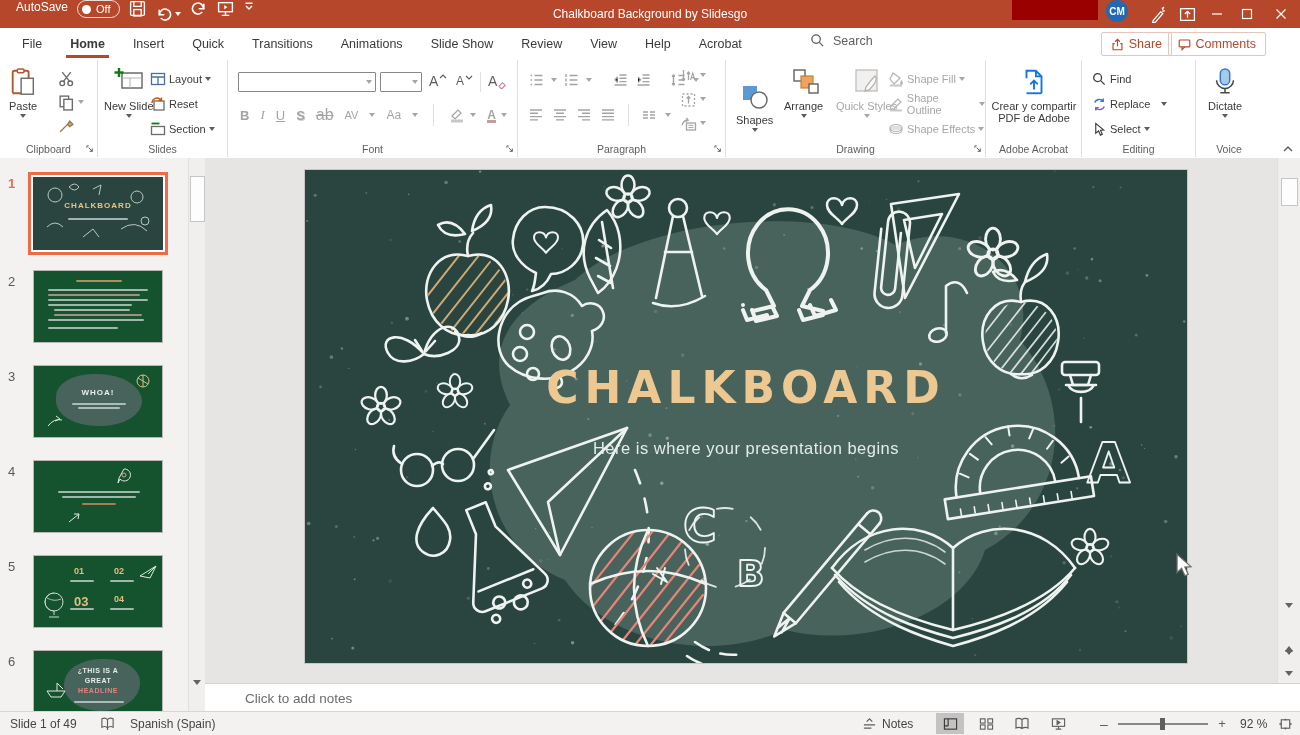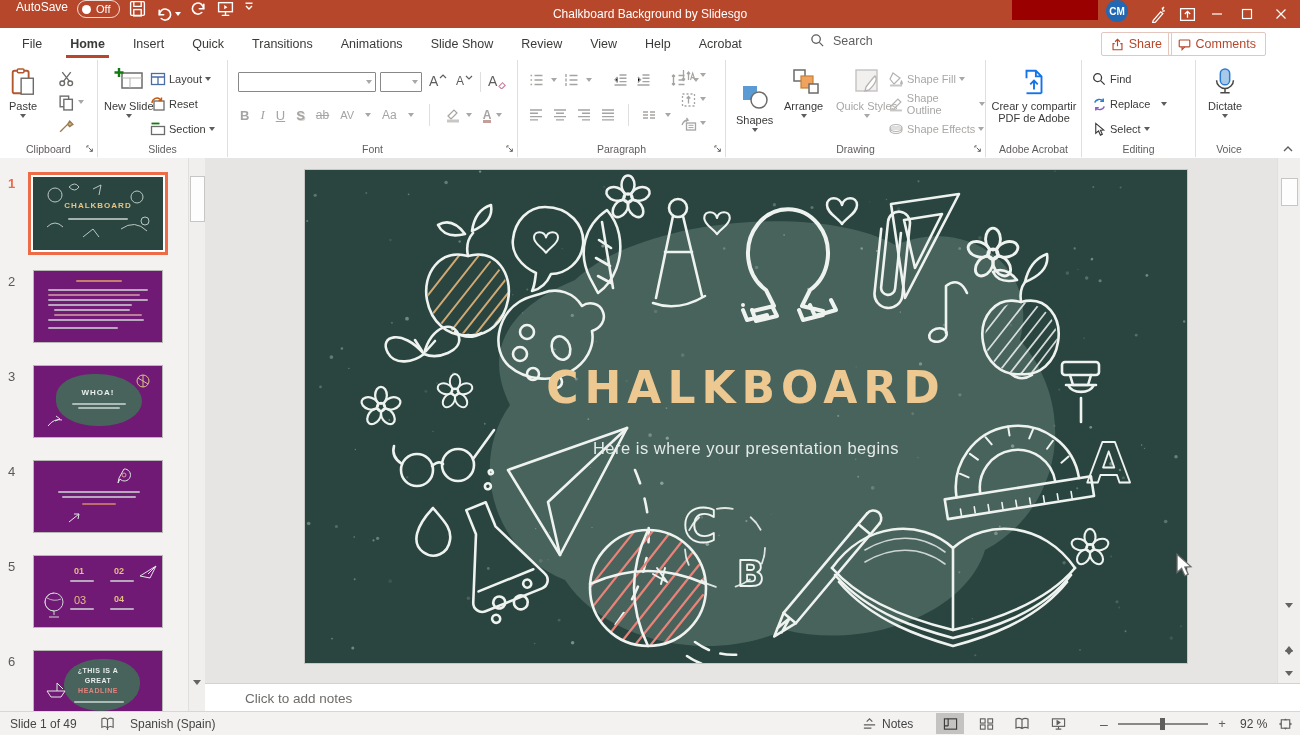--- a/index.html
+++ b/index.html
@@ -36,21 +36,21 @@
   .smbtn{display:flex;align-items:center;gap:3px;height:22px;font-size:11px;color:#3b3a39}
   .cv{width:0;height:0;border-left:3px solid transparent;border-right:3px solid transparent;border-top:4px solid #5f5d5b}
   .cvd{border-top-color:#a9a7a5}
   .combo{border:1px solid #8a8886;height:20px;background:#fff;display:flex;align-items:center;justify-content:flex-end;padding-right:3px;box-sizing:border-box;border-radius:1px}
   .fg{color:#a6a4a2;font-size:13px}
   .vsep{width:1px;background:#e1dfdd;height:22px;margin:0 4px}
 
   
   #panel{position:absolute;left:0;top:158px;width:205px;height:553px;background:#f3f2f1}
   .thnum{position:absolute;left:8px;font-size:13px;color:#595959}
-  .thumb{position:absolute;left:33px;width:130px;height:73px;background:#701a75;border:1px solid #b9b7b5;box-sizing:border-box;overflow:hidden}
+  .thumb{position:absolute;left:33px;width:130px;height:73px;background:#14532d;border:1px solid #b9b7b5;box-sizing:border-box;overflow:hidden}
   .thumb.sel{left:28px;width:140px;height:83px;border:3px solid #ed6c47;background:#fff;padding:2px}
   .thumb.sel .inner{width:130px;height:73px;background:#2a453f;position:relative;overflow:hidden}
   .bar{position:absolute;height:2px;background:#cfd8d5;opacity:.75;border-radius:1px}
   .scroll{background:#f0efee;border-left:1px solid #e1dfdd}
   .arrow-up{width:0;height:0;border-left:4px solid transparent;border-right:4px solid transparent;border-bottom:5px solid #636363}
   .arrow-dn{width:0;height:0;border-left:4px solid transparent;border-right:4px solid transparent;border-top:5px solid #636363}
 
   
   #editor{position:absolute;left:205px;top:158px;width:1072px;height:525px;background:#e6e5e4}
   #slide{position:absolute;left:100px;top:12px;width:882px;height:493px;background:#2a453f;box-shadow:0 0 0 1px #c9c7c5}
@@ -286,21 +286,21 @@
         <span>A</span>
         <svg width="9" height="9" viewBox="0 0 10 10" fill="none" stroke="#c77b9b" stroke-width="1.2" style="margin:6px 0 0 -2px">
           <path d="M1,7 l4,-4 3,3 -4,4 z"></path>
         </svg>
       </div>
     <div class="abs" style="left:12px;top:44px;display:flex;align-items:center;gap:11px">
       <span class="fg" style="font-weight:bold">B</span>
       <span class="fg" style="font-style:italic;font-family:'Liberation Serif',serif">I</span>
       <span class="fg" style="text-decoration:underline">U</span>
       <span class="fg" style="font-weight:bold;text-shadow:1px 1px 0 #d8d6d4">S</span>
-      <span class="fg" style="text-decoration:line-through;font-size:12px">ab</span>
+      <span class="fg" style="text-decoration:line-through;font-size:16px">ab</span>
       <span class="fg" style="font-size:11px"><span>AV</span></span>
       <span class="cv cvd"></span>
       <span class="fg" style="font-size:12px">Aa</span>
       <span class="cv cvd"></span>
       <span class="vsep"></span>
       <span style="display:inline-block">
           <svg width="16" height="16" viewBox="0 0 16 16" fill="none">
             <path d="M3,9 L9,3 l3,3 -6,6 z" stroke="#a6a4a2" stroke-width="1.2"></path>
             <rect x="2" y="12.5" width="12" height="3" fill="#c9c7c5"></rect>
           </svg>
@@ -587,21 +587,21 @@
     <div class="bar" style="left:48px;top:42px;width:34px;background:#d98a64"></div>
     <svg class="abs" style="left:32px;top:48px" width="18" height="16" viewBox="0 0 18 16" fill="none" stroke="#dfe8e4" stroke-width="1">
         <path d="M3,13 L13,5 M13,5 l-1,5 M13,5 l-5,0"></path>
       </svg>
   </div>
 
   <div class="thnum" style="top:401px">5</div>
   <div class="thumb" style="top:397px">
     <div class="abs" style="left:40px;top:10px;font-size:9px;color:#e3bd82;font-weight:bold">01</div>
     <div class="abs" style="left:80px;top:10px;font-size:9px;color:#e3bd82;font-weight:bold">02</div>
-    <div class="abs" style="left:40px;top:38px;font-size:11px;color:#e3bd82;font-weight:normal">03</div>
+    <div class="abs" style="left:40px;top:38px;font-size:13px;color:#e3bd82;font-weight:bold">03</div>
     <div class="abs" style="left:80px;top:38px;font-size:9px;color:#e3bd82;font-weight:bold">04</div>
     <div class="bar" style="left:36px;top:24px;width:24px;height:1.5px"></div>
       <div class="bar" style="left:76px;top:24px;width:24px;height:1.5px"></div>
     <div class="bar" style="left:36px;top:52px;width:24px;height:1.5px"></div>
       <div class="bar" style="left:76px;top:52px;width:24px;height:1.5px"></div>
     <svg class="abs" style="left:8px;top:34px" width="24" height="30" viewBox="0 0 24 30" fill="none" stroke="#cdd8d4" stroke-width="1">
         <circle cx="12" cy="12" r="9"></circle>
         <path d="M12,3 a9,9 0 0 0 0,18 M5,8 q7,4 14,1" stroke-width=".8"></path>
         <path d="M12,21 v4 M7,27 h10"></path>
       </svg>

